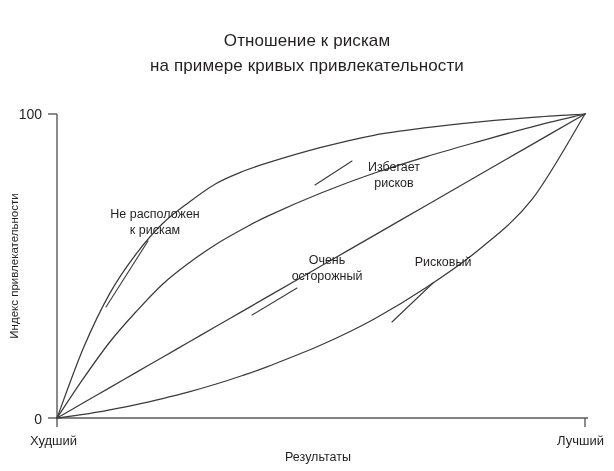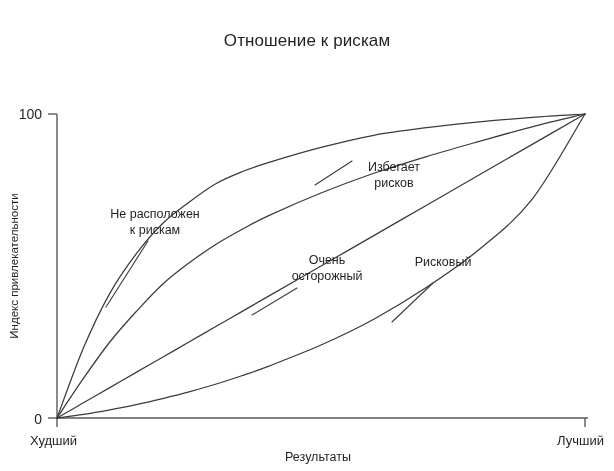--- a/index.html
+++ b/index.html
@@ -89,20 +89,21 @@
     font-family: "Liberation Sans", sans-serif;
   }
 </style>
 </head>
 <body>
 
 <div id="figure">
 
   <div class="title-block">
     <div class="title-line">Отношение к рискам</div>
+    <div class="title-line">на примере кривых привлекательности</div>
   </div>
 
   <svg id="plot" width="614" height="471" viewBox="0 0 614 471">
 
     <line class="axis-line" id="y-axis" x1="57" y1="94" x2="57" y2="398"></line>
     <line class="axis-line" id="x-axis" x1="57" y1="398" x2="588" y2="398"></line>
 
     <line class="tick-line" x1="48" y1="94" x2="57" y2="94"></line>
     <line class="tick-line" x1="48" y1="398" x2="57" y2="398"></line>
     <line class="tick-line" x1="57" y1="398" x2="57" y2="407"></line>

